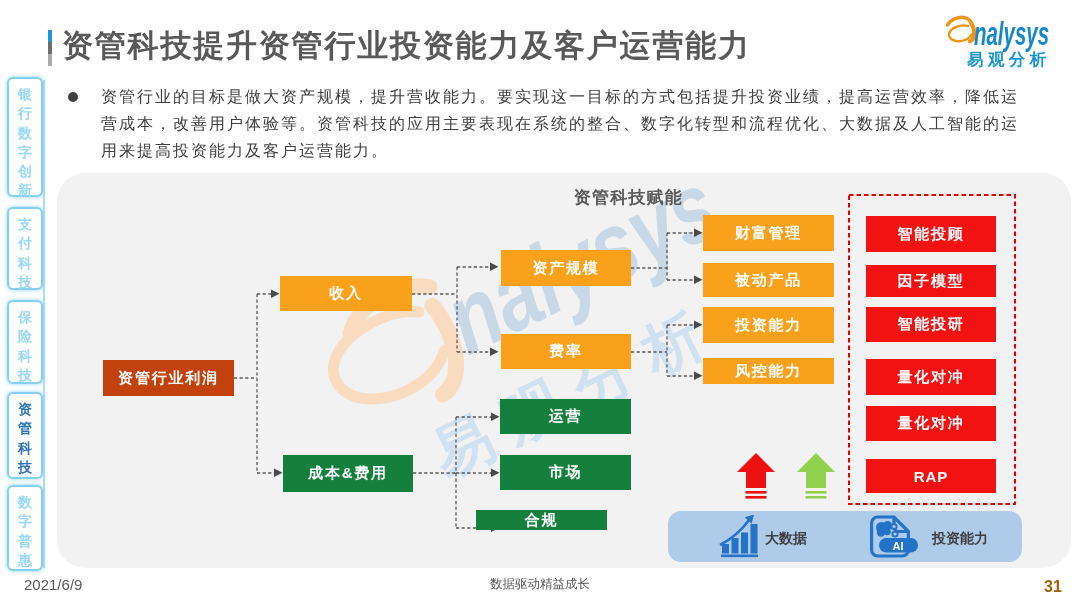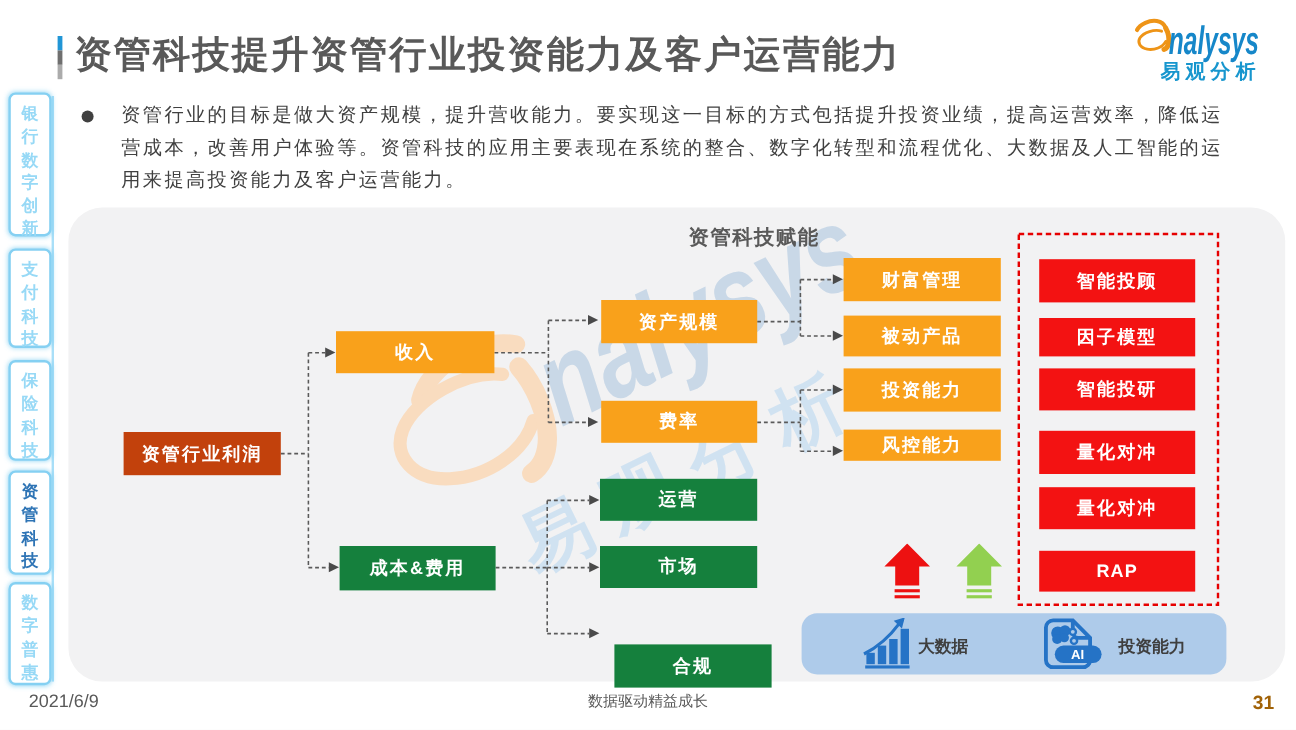--- a/index.html
+++ b/index.html
@@ -85,21 +85,21 @@
     </g>
   </svg>
 
   <div class="box" style="left:103px; top:360px; width:131px; height:36px; background:#c2410c;">资管行业利润</div>
   <div class="box orange" style="left:280px; top:276px; width:132px; height:35px;">收入</div>
   <div class="box grayb" style="left:283px; top:455px; width:130px; height:37px;">成本&amp;费用</div>
   <div class="box orange" style="left:501px; top:250px; width:130px; height:36px;">资产规模</div>
   <div class="box orange" style="left:501px; top:334px; width:130px; height:35px;">费率</div>
   <div class="box grayb" style="left:500px; top:399px; width:131px; height:35px;">运营</div>
   <div class="box grayb" style="left:500px; top:455px; width:131px; height:35px;">市场</div>
-  <div class="box grayb" style="left:512px; top:510px; width:131px; height:36px;margin-top:27px;">合规</div>
+  <div class="box grayb" style="left:476px; top:510px; width:131px; height:20px;">合规</div>
   <div class="box orange" style="left:703px; top:215px; width:131px; height:36px;">财富管理</div>
   <div class="box orange" style="left:703px; top:263px; width:131px; height:34px;">被动产品</div>
   <div class="box orange" style="left:703px; top:307px; width:131px; height:36px;">投资能力</div>
   <div class="box orange" style="left:703px; top:358px; width:131px; height:26px;">风控能力</div>
 
   <svg class="abs" style="left:846px; top:192px;" width="172" height="315" viewBox="0 0 172 315">
     <rect x="3" y="3" width="166" height="309" fill="none" stroke="#E60000" stroke-width="2" stroke-dasharray="4.5,3"></rect>
   </svg>
   <div class="box redb" style="left:866px; top:216px; width:130px; height:36px;">智能投顾</div>
   <div class="box redb" style="left:866px; top:265px; width:130px; height:32px;">因子模型</div>

